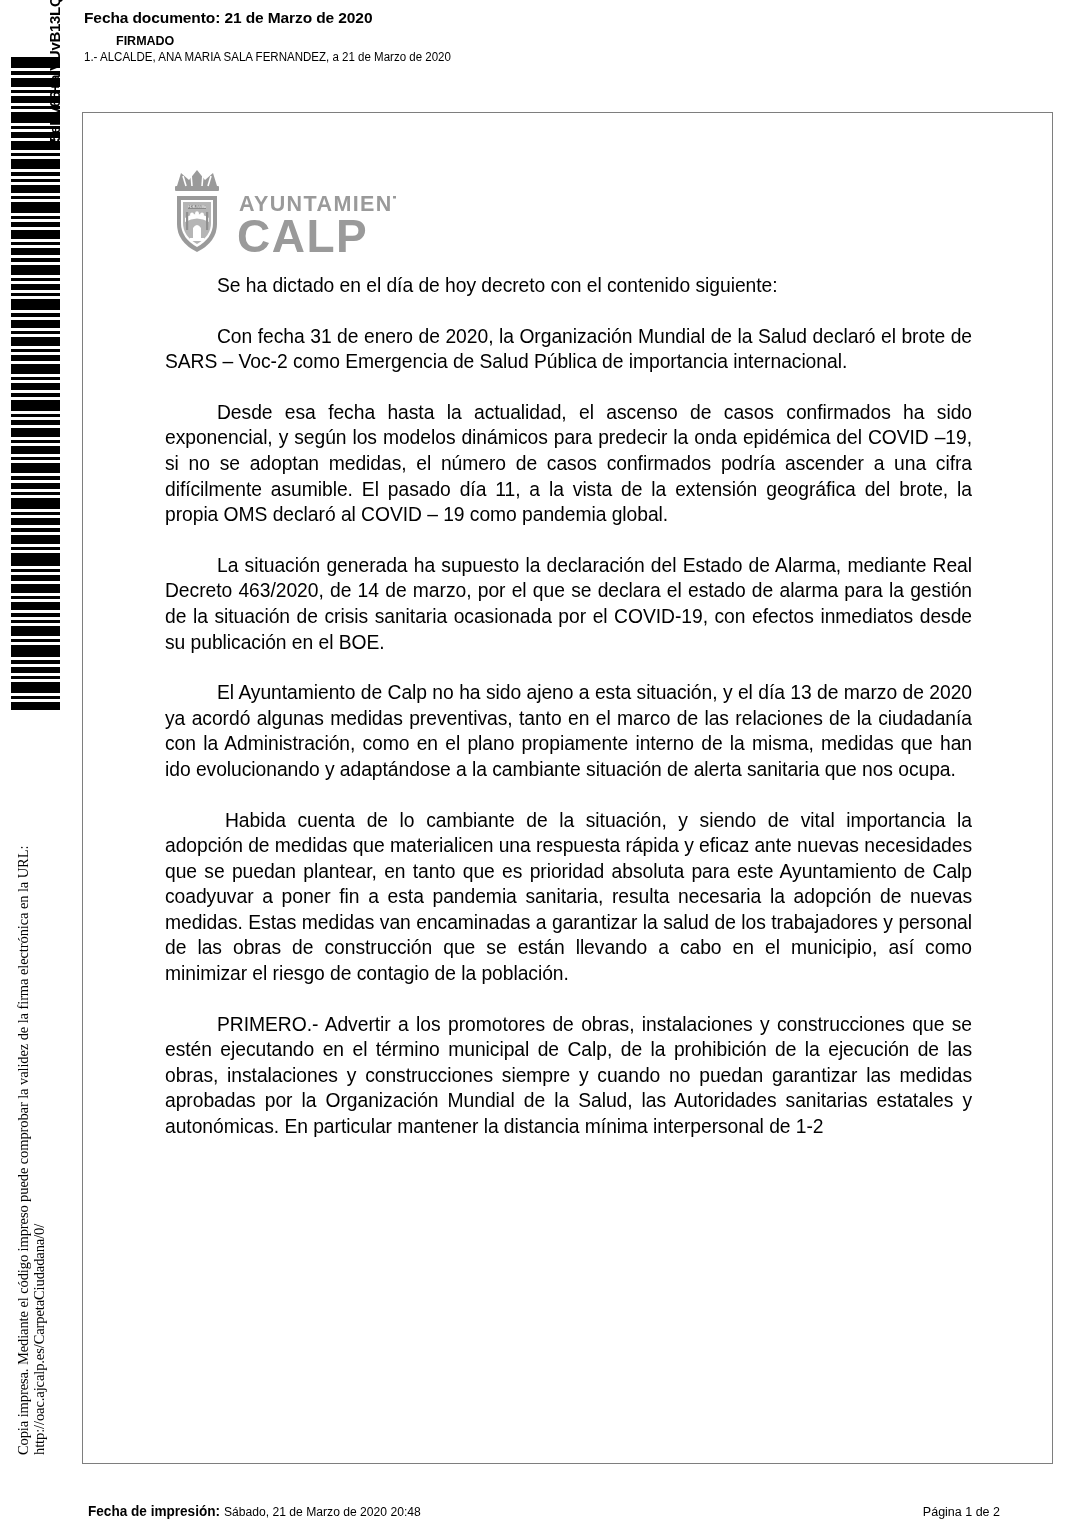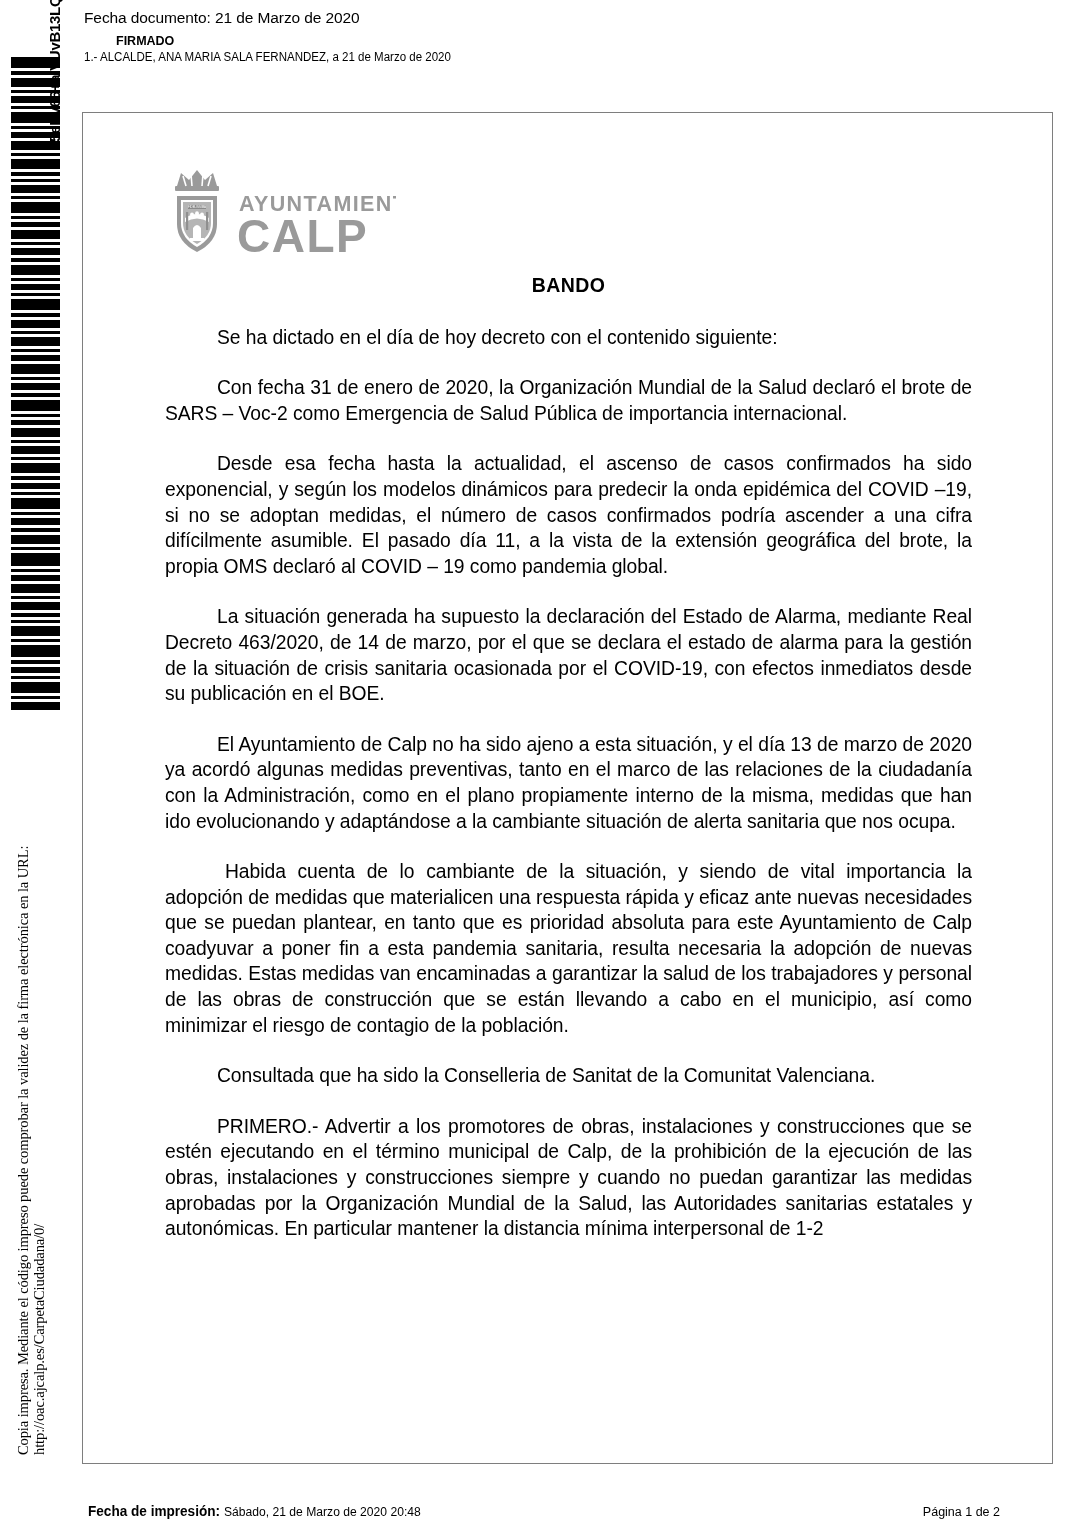--- a/index.html
+++ b/index.html
@@ -19,21 +19,21 @@
 
   
   #doc-meta {
     position: absolute;
     left: 84px;
     top: 8px;
     width: 900px;
   }
   #doc-date-line {
     font-size: 15.5px;
-    font-weight: normal;
+    font-weight: bold;
     letter-spacing: -0.1px;
     line-height: 1.25;
     white-space: nowrap;
   }
   #signed-label {
     font-size: 12.5px;
     font-weight: bold;
     margin-top: 7px;
     line-height: 1.15;
     padding-left: 32px;
@@ -304,29 +304,27 @@
         <rect x="19" y="72" width="14" height="3" fill="#ffffff"></rect>
         <rect x="15" y="46" width="2.2" height="18" fill="#8f8f8f"></rect>
         <rect x="35" y="46" width="2.2" height="18" fill="#8f8f8f"></rect>
       </g>
       <text x="68" y="45" font-family="'Liberation Sans',sans-serif" font-size="21.5" font-weight="bold" letter-spacing="1.4" fill="#9a9a9a">AYUNTAMIENTO de</text>
       <text x="66" y="86" font-family="'Liberation Sans',sans-serif" font-size="46" font-weight="bold" letter-spacing="1.5" fill="#9a9a9a">CALP</text>
     </svg>
   </div>
 
   <div id="content">
-    <div id="bando-title">BANDO</div>
 
     <p class="para">Se ha dictado en el día de hoy decreto con el contenido siguiente:</p>
     <p class="para">Con fecha 31 de enero de 2020, la Organización Mundial de la Salud declaró el brote de SARS – Voc-2 como Emergencia de Salud Pública de importancia internacional.</p>
     <p class="para">Desde esa fecha hasta la actualidad, el ascenso de casos confirmados ha sido exponencial, y según los modelos dinámicos para predecir la onda epidémica del COVID –19, si no se adoptan medidas, el número de casos confirmados podría ascender a una cifra difícilmente asumible. El pasado día 11, a la vista de la extensión geográfica del brote, la propia OMS declaró al COVID – 19 como pandemia global.</p>
     <p class="para">La situación generada ha supuesto la declaración del Estado de Alarma, mediante Real Decreto 463/2020, de 14 de marzo, por el que se declara el estado de alarma para la gestión de la situación de crisis sanitaria ocasionada por el COVID-19, con efectos inmediatos desde su publicación en el BOE.</p>
     <p class="para">El Ayuntamiento de Calp no ha sido ajeno a esta situación, y el día 13 de marzo de 2020 ya acordó algunas medidas preventivas, tanto en el marco de las relaciones de la ciudadanía con la Administración, como en el plano propiamente interno de la misma, medidas que han ido evolucionando y adaptándose a la cambiante situación de alerta sanitaria que nos ocupa.</p>
     <p class="para wide-indent">Habida cuenta de lo cambiante de la situación, y siendo de vital importancia la adopción de medidas que materialicen una respuesta rápida y eficaz ante nuevas necesidades que se puedan plantear, en tanto que es prioridad absoluta para este Ayuntamiento de Calp coadyuvar a poner fin a esta pandemia sanitaria, resulta necesaria la adopción de nuevas medidas. Estas medidas van encaminadas a garantizar la salud de los trabajadores y personal de las obras de construcción que se están llevando a cabo en el municipio, así como minimizar el riesgo de contagio de la población.</p>
-    <p class="para">Consultada que ha sido la Conselleria de Sanitat de la Comunitat Valenciana.</p>
     <p class="para">PRIMERO.- Advertir a los promotores de obras, instalaciones y construcciones que se estén ejecutando en el término municipal de Calp, de la prohibición de la ejecución de las obras, instalaciones y construcciones siempre y cuando no puedan garantizar las medidas aprobadas por la Organización Mundial de la Salud, las Autoridades sanitarias estatales y autonómicas. En particular mantener la distancia mínima interpersonal de 1-2</p>
   </div>
 </div>
 
 <div id="footer">
   <div id="print-date">
     <span id="print-date-label">Fecha de impresión:</span><span id="print-date-value">Sábado, 21 de Marzo de 2020 20:48</span>
   </div>
   <div id="page-number">Página 1 de 2</div>
 </div>

